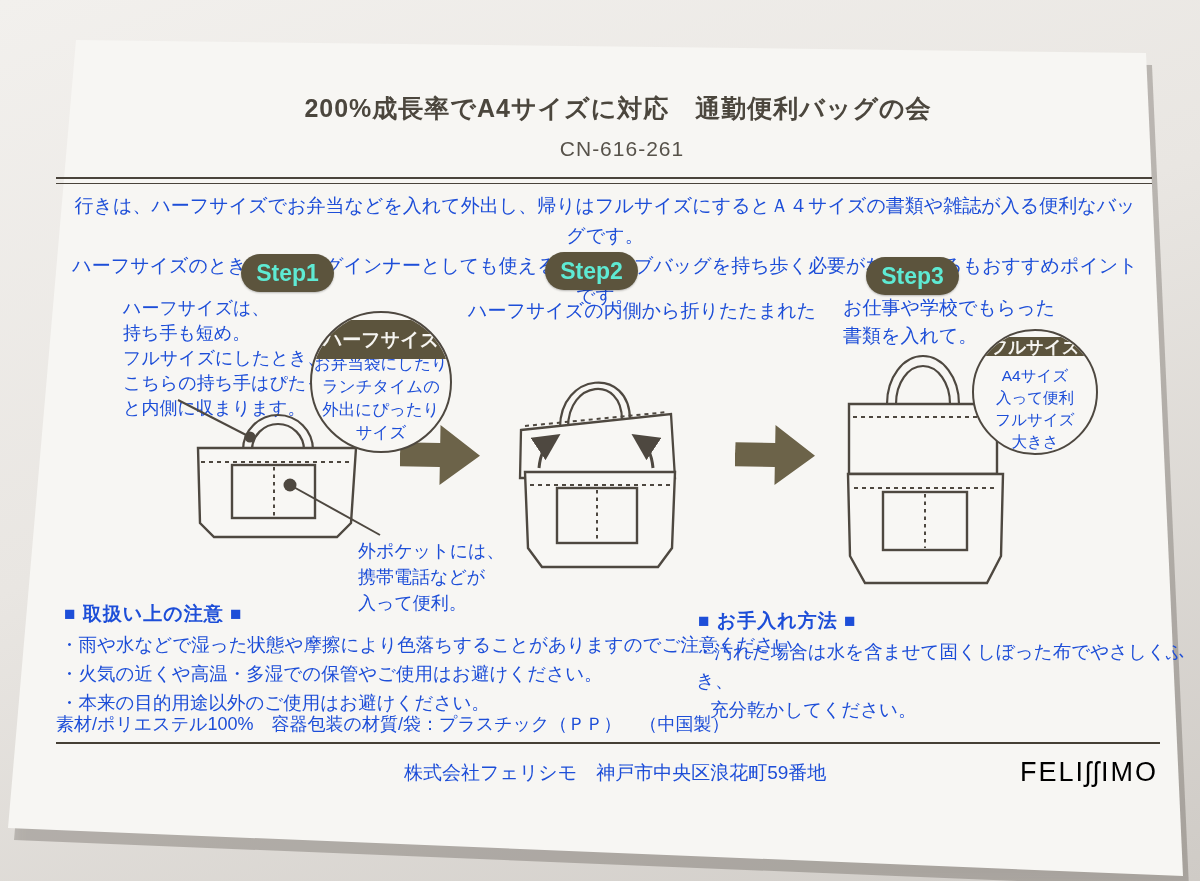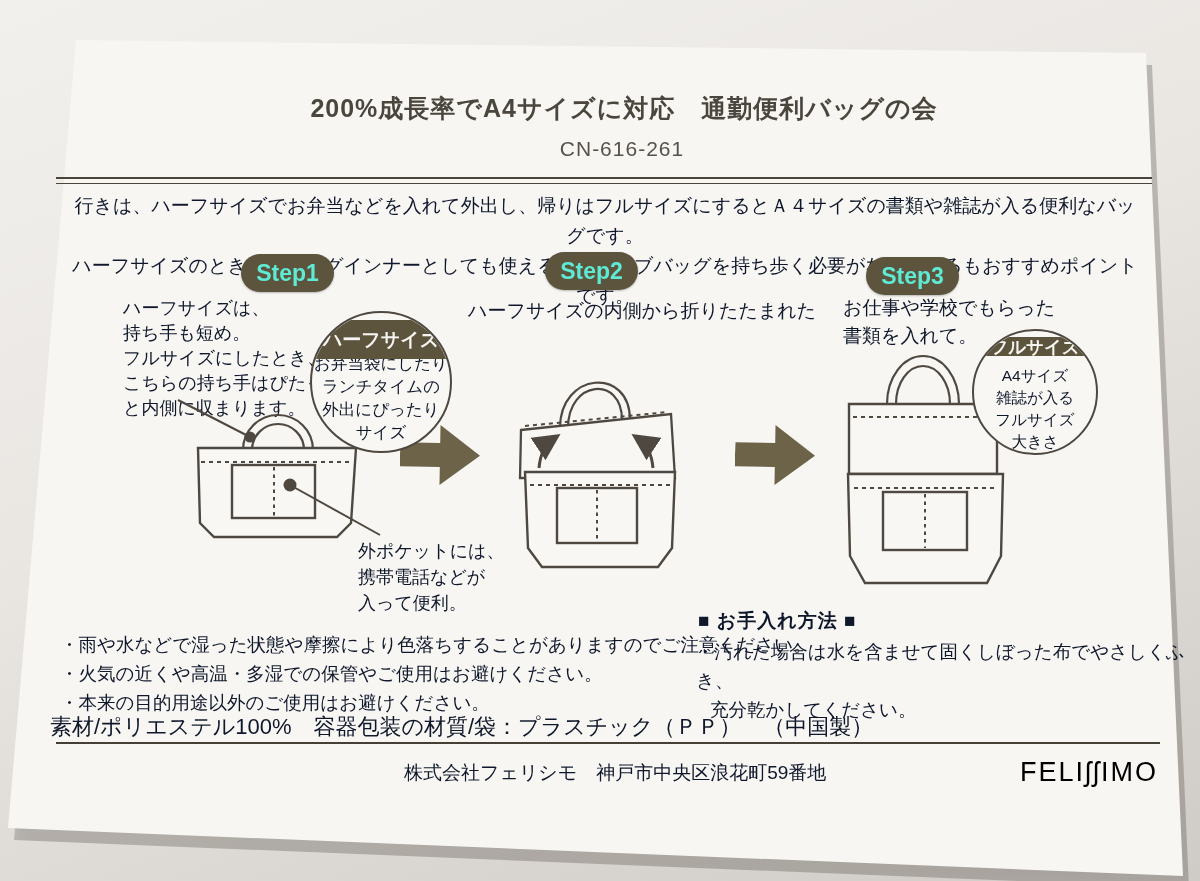--- a/index.html
+++ b/index.html
@@ -19,22 +19,22 @@
     filter:blur(9px);
     transform:translate(6px,12px);
   }
   .paper {
     position:absolute; inset:0;
     clip-path:polygon(76px 40px,1146px 53px,1183px 876px,8px 828px);
     background:linear-gradient(170deg,#fafaf8 0%,#f7f6f3 55%,#efedе9 100%);
     background-color:#f7f6f3;
   }
 
-  .jt { color:#0f172a; }
-  .title { left:74px; top:92px; width:1100px; text-align:center;
+  .jt { color:#1d4ed8; }
+  .title { left:68px; top:92px; width:1100px; text-align:center;
            font-size:25px; font-weight:bold; letter-spacing:1px; color:#4b463d; }
   .code  { left:72px; top:137px; width:1100px; text-align:center;
            font-size:21px; color:#57524a; letter-spacing:1px; }
   .double-rule { left:56px; top:177px; width:1096px; height:7px;
            border-top:2.5px solid #4a443b; border-bottom:1.5px solid #4a443b; }
   .intro { left:65px; top:191px; width:1080px; text-align:center;
            font-size:19px; line-height:30px; }
 
   .badge { width:93px; height:38px; background:#5c543d; border-radius:19px;
            color:#5eead4; font-weight:bold; font-size:23px;
@@ -57,21 +57,21 @@
   .c3 .body { margin-top:34px; font-size:15.5px; line-height:22px; }
 
   .block-arrow { width:80px; height:60px; background:#6c6349;
     clip-path:polygon(0% 30%,50% 30%,50% 0%,100% 50%,50% 100%,50% 70%,0% 70%); }
 
   .pocket-note { left:358px; top:538px; font-size:18px; line-height:26px; }
 
   .sec-header { font-size:19px; font-weight:600; letter-spacing:1px; }
   .sec-items  { font-size:18.5px; line-height:29px; }
 
-  .materials { left:50px; top:712px; font-size:22px; }
+  .materials { left:56px; top:712px; font-size:18px; }
   .footer-rule { left:56px; top:742px; width:1104px; border-top:2px solid #453f35; }
   .company { left:404px; top:760px; font-size:19px; }
   .logo { left:1020px; top:757px; font-size:27px; letter-spacing:2px;
           color:#000000; font-weight:500; }
 
   svg .ln { stroke:#4e4840; fill:none; }
 </style>
 </head>
 <body>
 
@@ -169,26 +169,27 @@
     <path d="M 8,122 L 163,122 L 161,204 L 147,231 L 25,231 L 10,204 Z" fill="#f8f7f4" stroke="#4e4840" stroke-width="2.4"></path>
     <line class="ln" x1="14" y1="136" x2="157" y2="136" stroke-width="2" stroke-dasharray="4,4"></line>
     <rect x="43" y="140" width="84" height="58" fill="none" stroke="#4e4840" stroke-width="2.4"></rect>
     <line class="ln" x1="85" y1="142" x2="85" y2="196" stroke-width="2" stroke-dasharray="3.5,4"></line>
   </svg>
 
   <div class="abs callout c3">
     <div class="band">フルサイズ</div>
     <div class="body jt">
       <div>A4サイズ</div>
-      <div>雑誌が入る</div>
+      <div>入って便利</div>
       <div>フルサイズ</div>
       <div>大きさ</div>
     </div>
   </div>
 
+  <div class="abs sec-header jt" style="left:64px;top:601px;">■ 取扱い上の注意 ■</div>
   <div class="abs sec-items jt" style="left:60px;top:630px;">
     <div>・雨や水などで湿った状態や摩擦により色落ちすることがありますのでご注意ください。</div>
     <div>・火気の近くや高温・多湿での保管やご使用はお避けください。</div>
     <div>・本来の目的用途以外のご使用はお避けください。</div>
   </div>
 
   <div class="abs sec-header jt" style="left:698px;top:608px;">■ お手入れ方法 ■</div>
   <div class="abs sec-items jt" style="left:696px;top:637px;">
     <div>・汚れた場合は水を含ませて固くしぼった布でやさしくふき、</div>
     <div style="padding-left:14px;">充分乾かしてください。</div>

